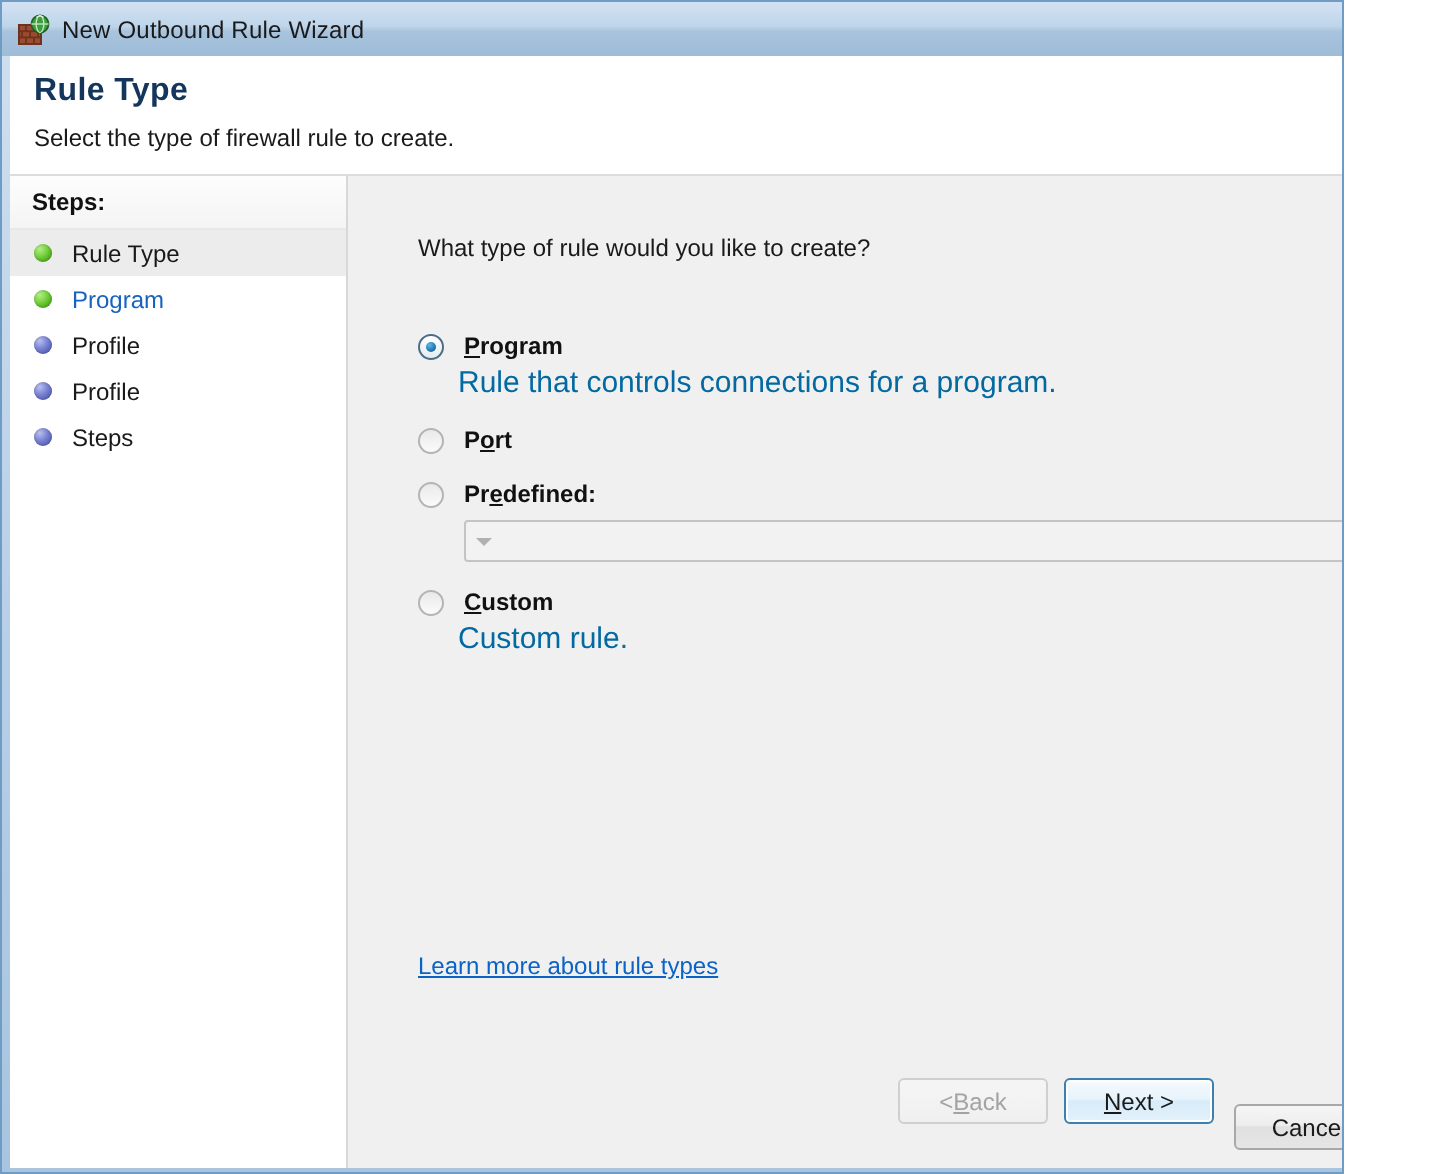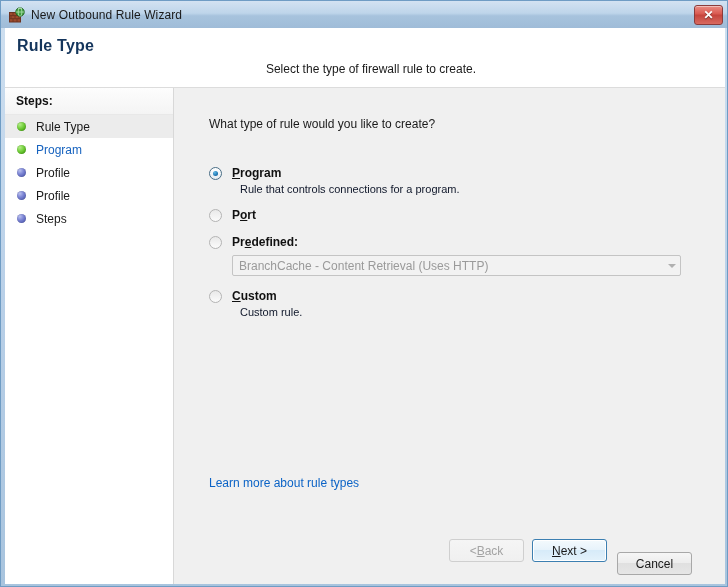--- a/index.html
+++ b/index.html
@@ -7,21 +7,21 @@
     padding: 0;
     background: #ffffff;
   }
   body {
     font-family: "Liberation Sans", sans-serif;
     -webkit-font-smoothing: none;
   }
 
   .window {
     position: relative;
-    width: 728px;
+    width: 672px;
     height: 587px;
     box-sizing: border-box;
     background: linear-gradient(to bottom, #cfe0f0 0%, #b9d0e8 50%, #a8c4de 100%);
     border: 1px solid #6f9cc4;
     overflow: hidden;
   }
 
   
   .titlebar {
     position: absolute;
@@ -84,21 +84,20 @@
     padding: 9px 0 0 12px;
     font-size: 16px;
     font-weight: bold;
     color: #14355c;
     letter-spacing: 0.2px;
   }
   .header .subtitle {
     padding: 7px 0 0 12px;
     font-size: 12px;
     color: #1a1a1a;
-    text-align: center;
   }
 
   
   .body {
     position: absolute;
     left: 4px; top: 87px;
     width: 720px;
     height: 496px;
     display: flex;
     background: #f0f0f0;
@@ -209,23 +208,23 @@
     background: radial-gradient(circle at 35% 30%, #5fb8e4 0%, #1f78b4 60%, #14527d 100%);
   }
   .opt-title {
     font-size: 12px;
     font-weight: bold;
     color: #111111;
     white-space: nowrap;
   }
   .opt-title u { text-decoration: underline; }
   .opt-desc {
-    font-size: 11px;
-    color: #0f172a;
-    margin-left: 31px;
+    font-size: 15px;
+    color: #0369a1;
+    margin-left: 20px;
     margin-top: 3px;
   }
 
   .combo {
     margin-left: 23px;
     margin-top: 6px;
     width: 449px;
     height: 21px;
     box-sizing: border-box;
     background: #f2f2f2;
@@ -257,20 +256,21 @@
     border-right: 4px solid transparent;
     border-top: 4px solid #b0b0b0;
   }
 
   .learn-link {
     position: absolute;
     left: 35px;
     top: 388px;
     font-size: 12px;
     color: #0b63c6;
+    text-decoration: underline;
     cursor: pointer;
   }
 
   
   .footer {
     position: absolute;
     left: 0;
     bottom: 22px;
     width: 100%;
     height: 23px;
@@ -394,21 +394,20 @@
             <span class="opt-title"><span>P</span><u>o</u><span>rt</span></span>
           </div>
         </div>
 
         <div class="option">
           <div class="option-row">
             <span class="radio"></span>
             <span class="opt-title"><span>Pr</span><u>e</u><span>defined:</span></span>
           </div>
           <div class="combo">
-            <span class="combo-text">BranchCache - Content Retrieval (Uses HTTP)</span>
             <span class="combo-arrow">
                 <i></i>
               </span>
           </div>
         </div>
 
         <div class="option">
           <div class="option-row">
             <span class="radio"></span>
             <span class="opt-title"><u>C</u><span>ustom</span></span>

